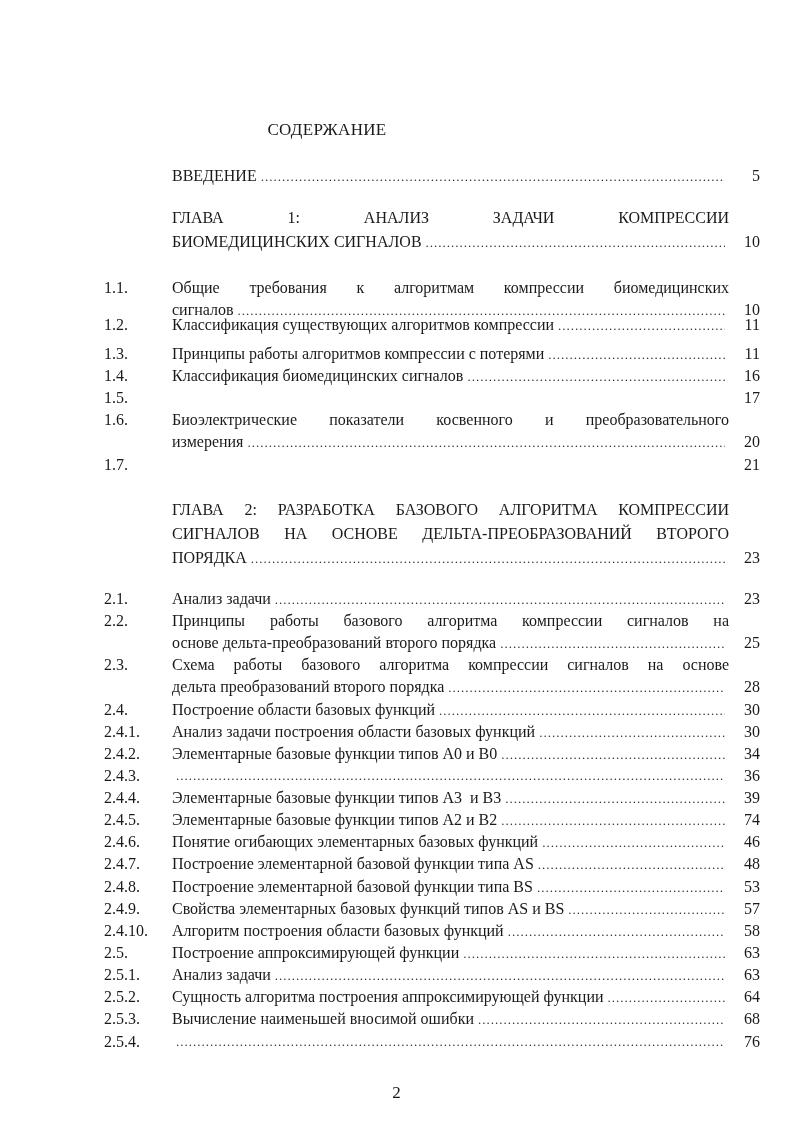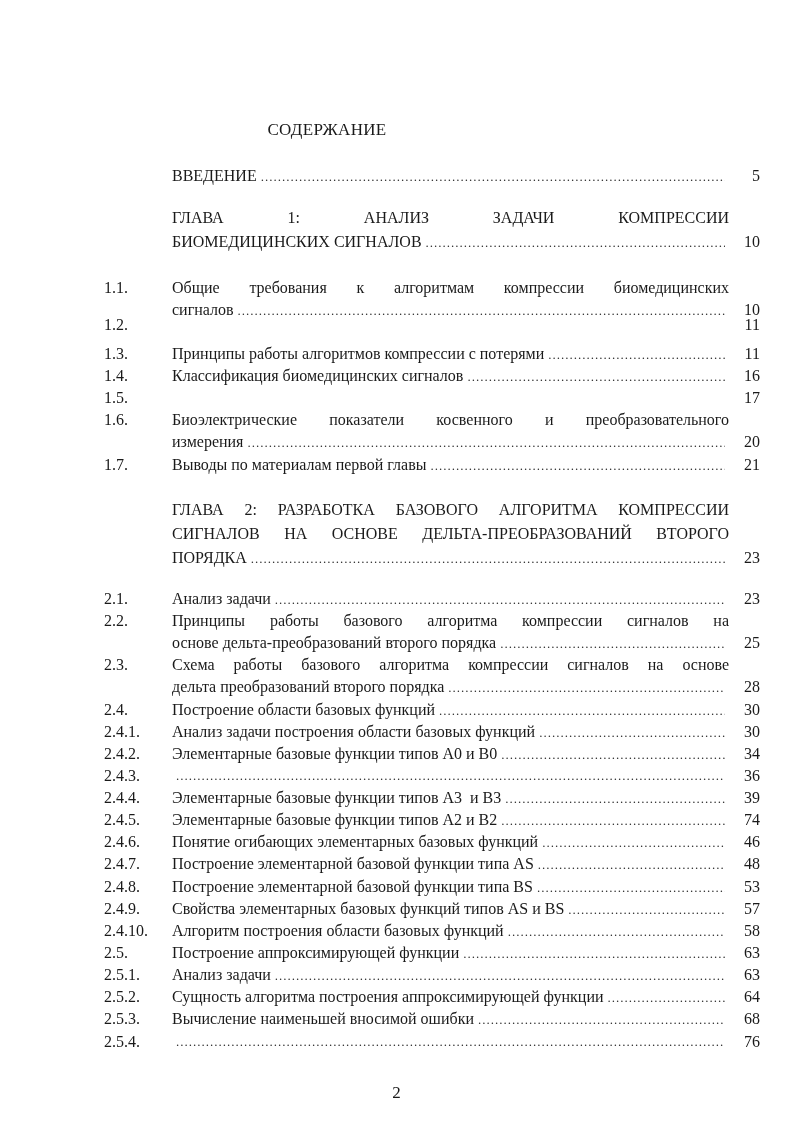--- a/index.html
+++ b/index.html
@@ -50,20 +50,24 @@
   <div class="row" style="top:299px">
     <div class="txt dotwrap">
         <span class="lbl">сигналов</span>
         <span class="dots"></span>
       </div>
     <div class="pg">10</div>
   </div>
 
   <div class="row" style="top:314px">
     <div class="num">1.2.</div>
+    <div class="txt dotwrap">
+        <span class="lbl">Классификация существующих алгоритмов компрессии</span>
+        <span class="dots"></span>
+      </div>
     <div class="pg">11</div>
   </div>
 
   <div class="row" style="top:343px">
     <div class="num">1.3.</div>
     <div class="txt dotwrap">
         <span class="lbl">Принципы работы алгоритмов компрессии с потерями</span>
         <span class="dots"></span>
       </div>
     <div class="pg">11</div>
@@ -90,24 +94,20 @@
   <div class="row" style="top:431px">
     <div class="txt dotwrap">
         <span class="lbl">измерения</span>
         <span class="dots"></span>
       </div>
     <div class="pg">20</div>
   </div>
 
   <div class="row" style="top:454px">
     <div class="num">1.7.</div>
-    <div class="txt dotwrap">
-        <span class="lbl">Выводы по материалам первой главы</span>
-        <span class="dots"></span>
-      </div>
     <div class="pg">21</div>
   </div>
 
   <div class="row" style="top:499px">
     <div class="txt just">ГЛАВА 2: РАЗРАБОТКА БАЗОВОГО АЛГОРИТМА КОМПРЕССИИ</div>
   </div>
   <div class="row" style="top:523px">
     <div class="txt just">СИГНАЛОВ НА ОСНОВЕ ДЕЛЬТА-ПРЕОБРАЗОВАНИЙ ВТОРОГО</div>
   </div>
   <div class="row" style="top:547px">

